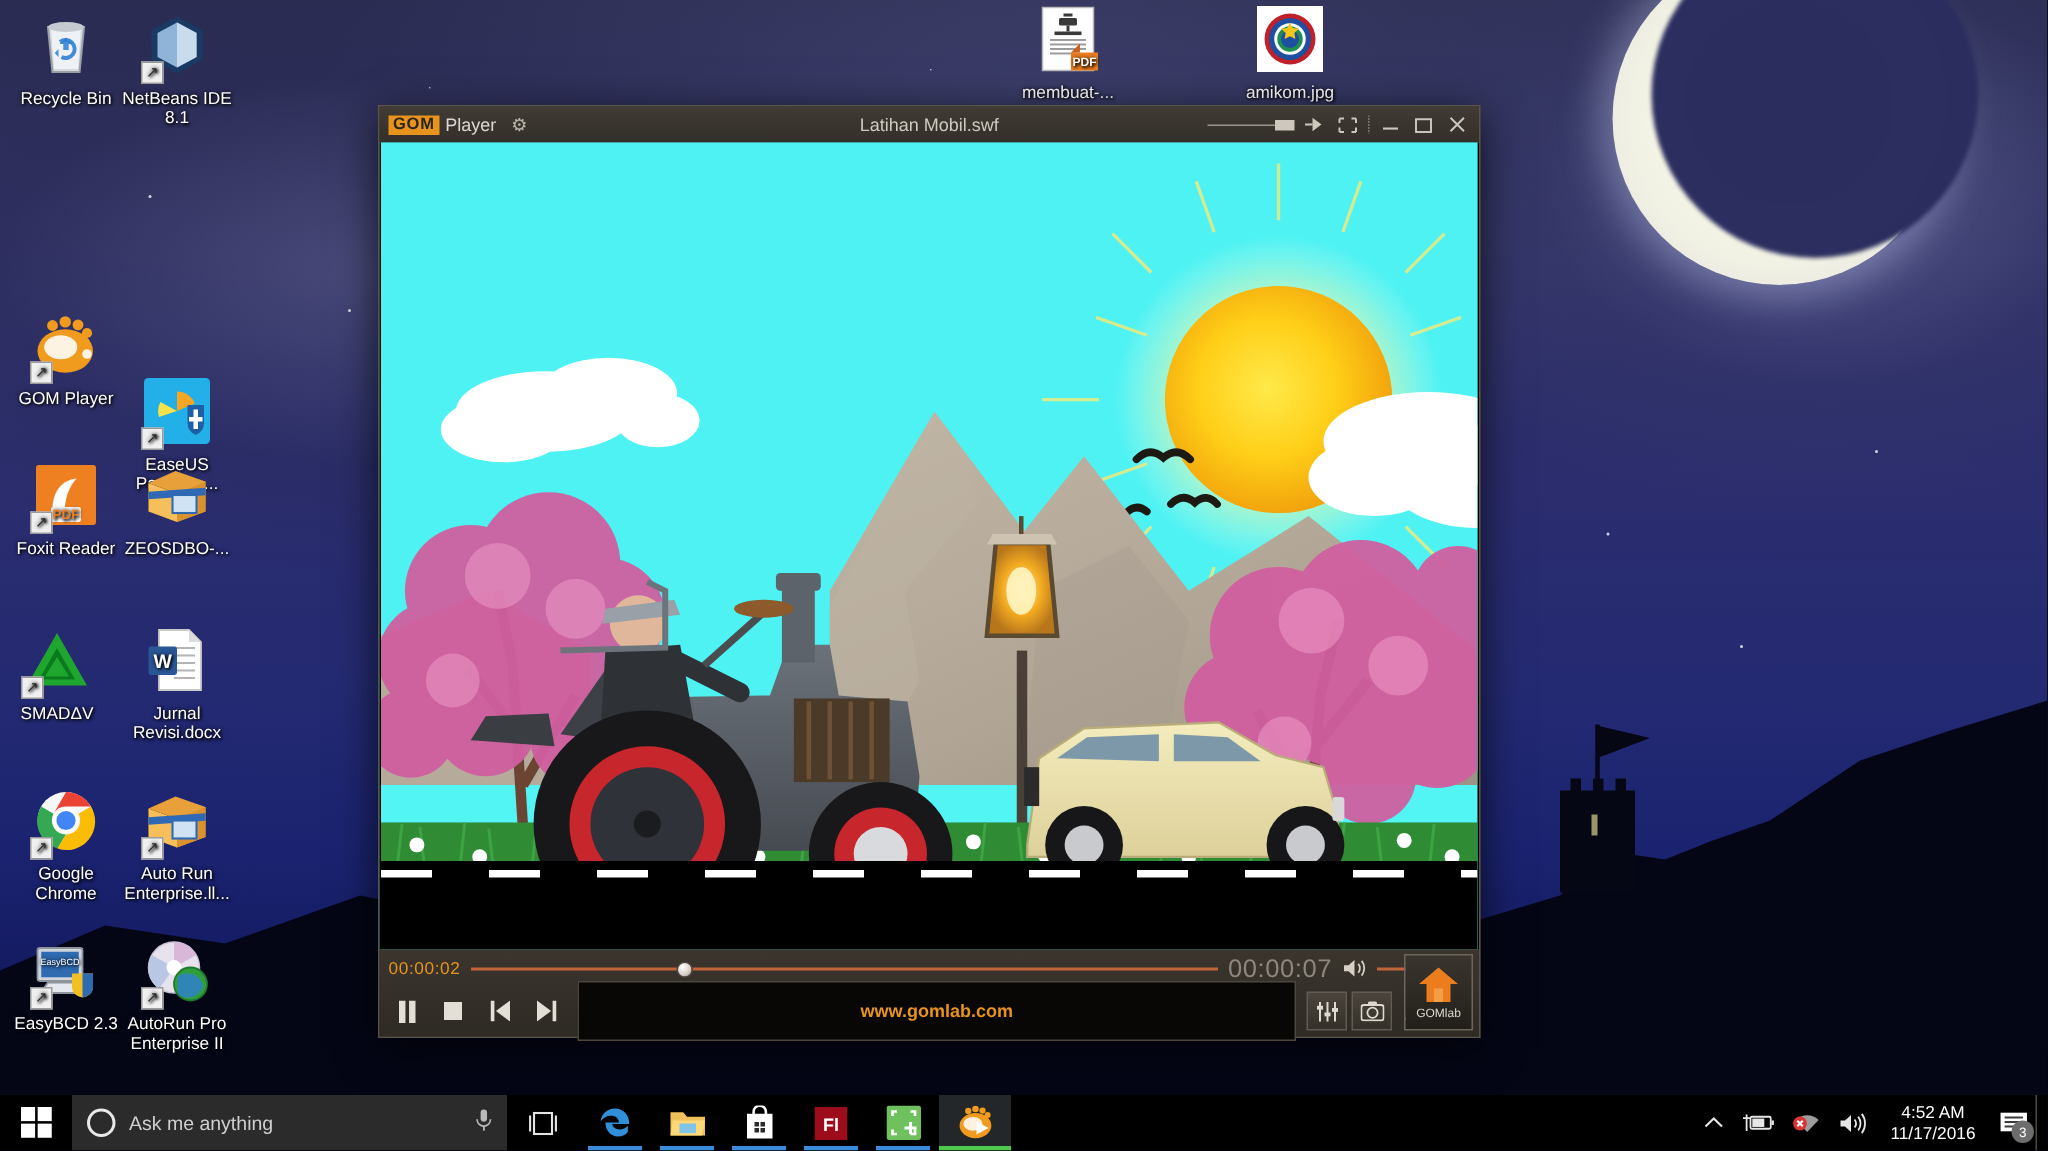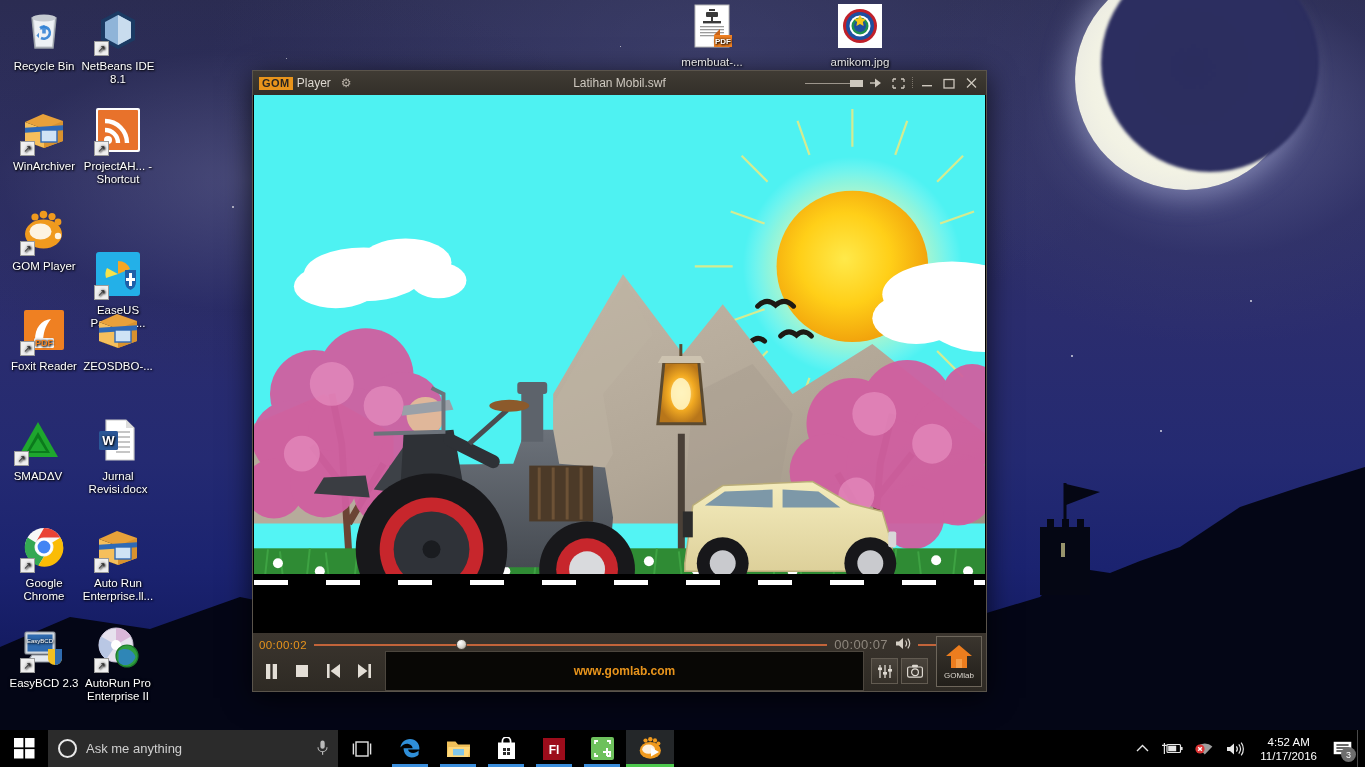--- a/index.html
+++ b/index.html
@@ -106,21 +106,21 @@
   #video svg { position: absolute; inset: 0; width: 100%; height: 100%; }
 
   
   #gom-controls {
     flex: none; height: 58px; display: flex; flex-direction: column;
     background: linear-gradient(to bottom, #3b352e 0%, #2e2a24 100%);
     padding: 4px 4px 5px 4px; position: relative;
   }
   .seek-row { display: flex; align-items: center; height: 18px; gap: 7px; padding: 0 2px; }
   .time-cur { color: #e8941c; font-size: 11.5px; letter-spacing: .4px; font-family: "Liberation Sans", sans-serif; }
-  .time-tot { color: #8e877d; font-size: 13px; letter-spacing: .4px; }
+  .time-tot { color: #8e877d; font-size: 17px; letter-spacing: .4px; }
   .seek { position: relative; flex: 1; height: 14px; display: flex; align-items: center; cursor: pointer; }
   .seek .bar { width: 100%; height: 2px; background: #c2643a; }
   .seek .handle {
     position: absolute; width: 11px; height: 11px; border-radius: 50%;
     background: radial-gradient(circle at 35% 30%, #fff 0%, #d9d4cc 55%, #8d877e 100%);
     border: 1px solid #4a443c; left: calc(28.6% - 5px);
   }
   .vol-ico { color: #d5cfc5; font-size: 13px; line-height: 1; cursor: pointer; }
   .vol { position: relative; width: 62px; height: 12px; display: flex; align-items: center; cursor: pointer; }
   .vol .filled { height: 2px; background: #c2643a; width: 62%; }
@@ -239,41 +239,20 @@
     </svg></div>
       <span class="lbl">Recycle Bin</span>
     </div>
     <div class="dicon" style="left: 80px; top: 8px;">
       <div class="glyph"><svg width="44" height="44" viewBox="0 0 44 44">
       <path d="M22,3 L39,12 L39,32 L22,41 L5,32 L5,12 Z" fill="#1b3a63"></path>
       <path d="M22,7 L35,14 L35,30 L22,37 L9,30 L9,14 Z" fill="#8fb4d8"></path>
       <path d="M22,7 L35,14 L35,30 L22,37 Z" fill="#c9dcee"></path>
     </svg><span class="shortcut-arrow"></span></div>
       <span class="lbl">NetBeans IDE 8.1</span>
-    </div>
-    <div class="dicon" style="left: 6px; top: 108px;">
-      <div class="glyph"><svg width="44" height="44" viewBox="0 0 44 44">
-      <path d="M3,14 L21,6 L41,13 L41,33 L22,40 L3,33 Z" fill="#e8a13a"></path>
-      <path d="M3,14 L22,21 L22,40 L3,33 Z" fill="#f3b košt"></path>
-      <path d="M3,14 L22,21 L22,40 L3,33 Z" fill="#f6bf5c"></path>
-      <path d="M22,21 L41,13 L41,33 L22,40 Z" fill="#d9922e"></path>
-      <rect x="3" y="20" width="38" height="5" fill="#2f69b5" transform="skewY(-4)"></rect>
-      <rect x="19" y="22" width="16" height="12" fill="#cfe3f5" stroke="#2f69b5" stroke-width="1.4"></rect>
-    </svg><span class="shortcut-arrow"></span></div>
-      <span class="lbl">WinArchiver</span>
-    </div>
-    <div class="dicon" style="left: 80px; top: 108px;">
-      <div class="glyph"><svg width="44" height="44" viewBox="0 0 44 44">
-      <rect width="44" height="44" rx="2" fill="#fdfdfd"></rect>
-      <rect x="2" y="2" width="40" height="40" rx="1" fill="#e8722b"></rect>
-      <circle cx="12" cy="32" r="4" fill="#fff"></circle>
-      <path d="M9,22 a13,13 0 0 1 13,13" stroke="#fff" stroke-width="4.4" fill="none"></path>
-      <path d="M9,13 a22,22 0 0 1 22,22" stroke="#fff" stroke-width="4.4" fill="none"></path>
-    </svg><span class="shortcut-arrow"></span></div>
-      <span class="lbl">ProjectAH... - Shortcut</span>
     </div>
     <div class="dicon" style="left: 6px; top: 208px;">
       <div class="glyph"><svg width="44" height="44" viewBox="0 0 44 44">
       <g fill="#f09a1e">
             <circle cx="13" cy="9" r="3.6"></circle>
             <circle cx="21.5" cy="6.6" r="3.8"></circle>
             <circle cx="30" cy="8.6" r="3.6"></circle>
             <circle cx="36" cy="14" r="3.4"></circle>
           </g>
       <ellipse cx="21.5" cy="26" rx="18.5" ry="14.5" fill="#f09a1e"></ellipse>

